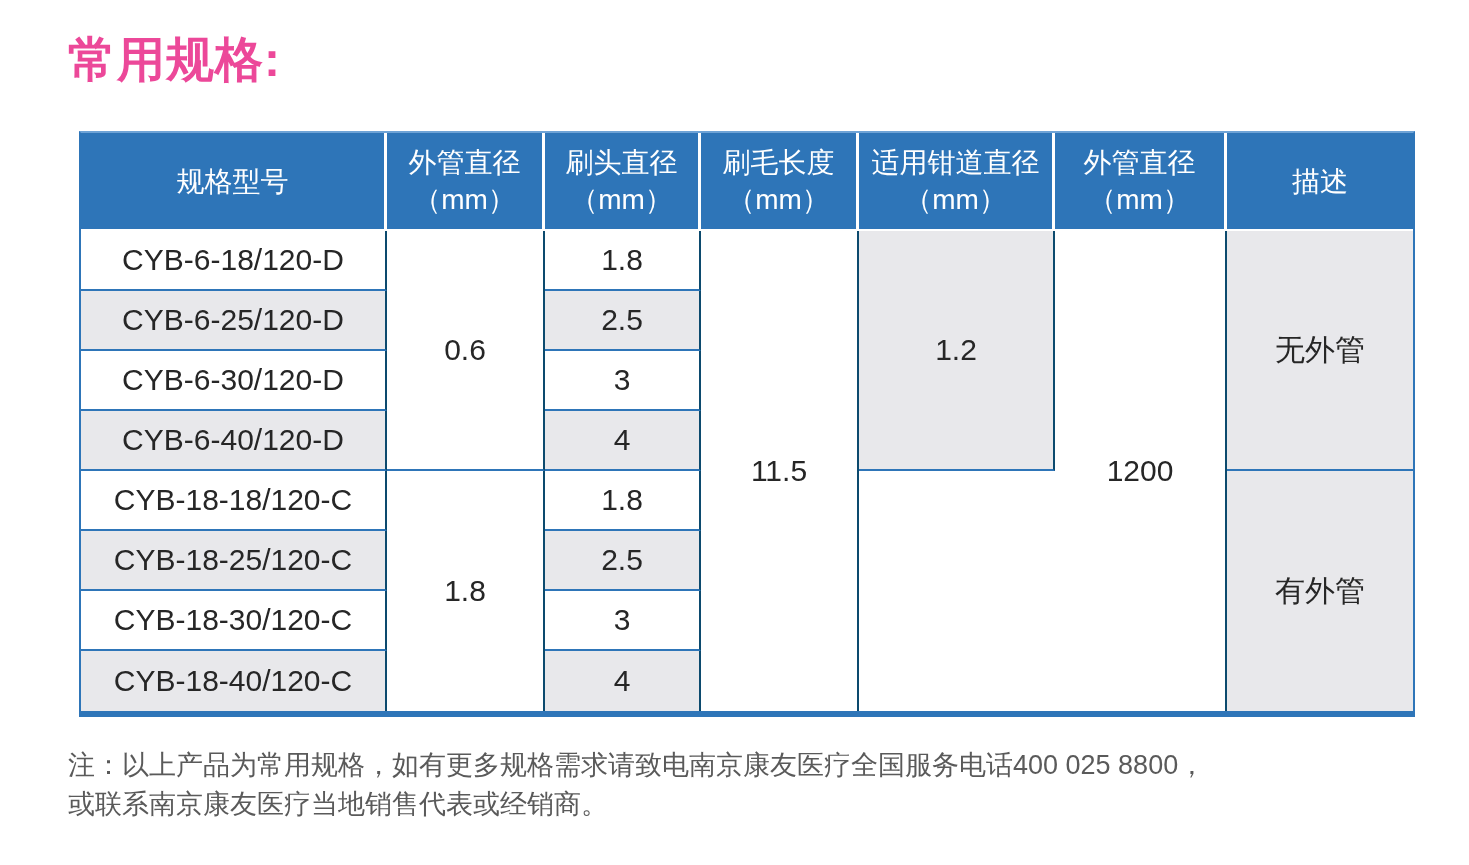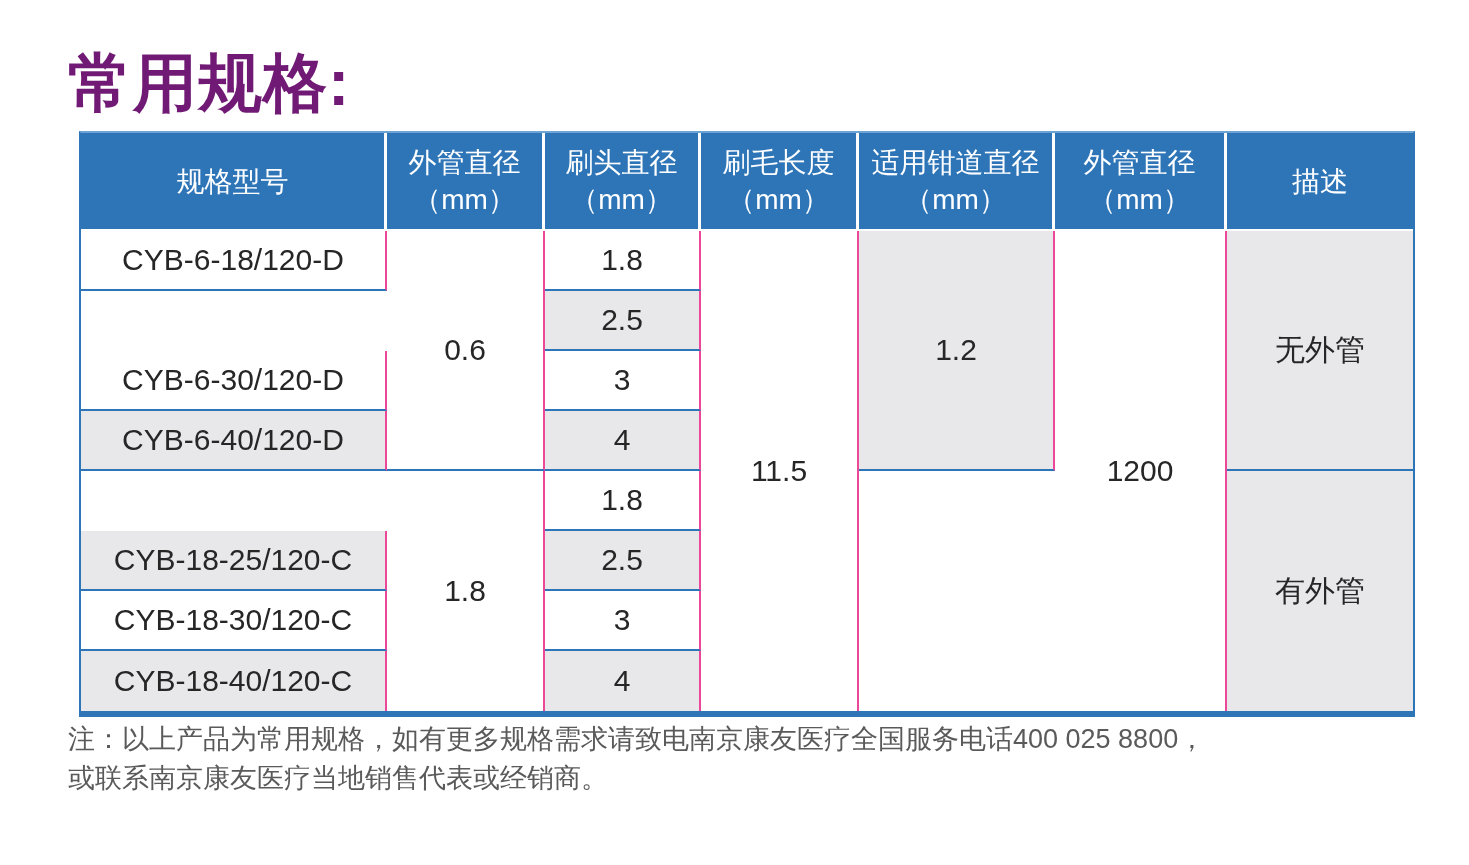--- a/index.html
+++ b/index.html
@@ -4,22 +4,22 @@
 <style>
   * { margin:0; padding:0; box-sizing:border-box; }
   html,body { background:#ffffff; }
   body {
     width:1469px; height:865px; position:relative; overflow:hidden;
     font-family:"Liberation Sans","DejaVu Sans",sans-serif;
   }
   .page { position:absolute; inset:0; background:#ffffff; }
 
   .page-title {
-    position:absolute; left:68px; top:40px;
-    font-size:64px; font-weight:700; color:#701a75; letter-spacing:1px;
+    position:absolute; left:68px; top:28px;
+    font-size:48px; font-weight:700; color:#ec4899; letter-spacing:1px;
   }
 
   .spec-table {
     position:absolute; left:68px; top:131px;
     display:grid;
     grid-template-columns:306px 158px 156px 158px 196px 172px 186px;
     grid-template-rows:98px repeat(8,60px);
     background:#ffffff;
     border-top:2px solid #6ea3d6;
     border-left:2px solid #2e75b8;
@@ -32,28 +32,28 @@
     background:#2e75b8; color:#ffffff;
     display:flex; flex-direction:column; align-items:center; justify-content:center;
     font-size:28px; line-height:37px; text-align:center;
     border-right:3px solid #ffffff; border-bottom:2px solid #ffffff;
   }
   .th.last { border-right:none; }
 
   .td {
     display:flex; align-items:center; justify-content:center;
     font-size:30px; color:#262626; background:#ffffff; text-align:center;
-    border-right:2px solid #ec4899;
+    border-right:2px solid #0c4a6e;
   }
   .td.gray { background:#e8e8eb; }
   .td.rb   { border-bottom:2px solid #2e75b8; }
   .td.last { border-right:none; }
 
   .note {
-    position:absolute; left:68px; top:720px; width:1180px;
+    position:absolute; left:68px; top:746px; width:1180px;
     font-size:27px; line-height:39px; color:#5a5a5a;
   }
 </style>
 </head>
 <body>
 
 <div class="page">
 
   <div class="page-title">常用规格:</div>
 
@@ -80,22 +80,24 @@
     </div>
     <div class="th" style="grid-area:1/6">
       <span>外管直径</span>
       <span>（mm）</span>
     </div>
     <div class="th last" style="grid-area:1/7">
       <span>描述</span>
     </div>
 
     <div class="td rb" style="grid-area:2/1">CYB-6-18/120-D</div>
+    <div class="td rb gray" style="grid-area:3/1">CYB-6-25/120-D</div>
     <div class="td rb" style="grid-area:4/1">CYB-6-30/120-D</div>
     <div class="td rb gray" style="grid-area:5/1">CYB-6-40/120-D</div>
+    <div class="td rb" style="grid-area:6/1">CYB-18-18/120-C</div>
     <div class="td rb gray" style="grid-area:7/1">CYB-18-25/120-C</div>
     <div class="td rb" style="grid-area:8/1">CYB-18-30/120-C</div>
     <div class="td gray" style="grid-area:9/1">CYB-18-40/120-C</div>
 
     <div class="td rb" style="grid-area:2/2/6/3">0.6</div>
     <div class="td" style="grid-area:6/2/10/3">1.8</div>
 
     <div class="td rb" style="grid-area:2/3">1.8</div>
     <div class="td rb gray" style="grid-area:3/3">2.5</div>
     <div class="td rb" style="grid-area:4/3">3</div>

